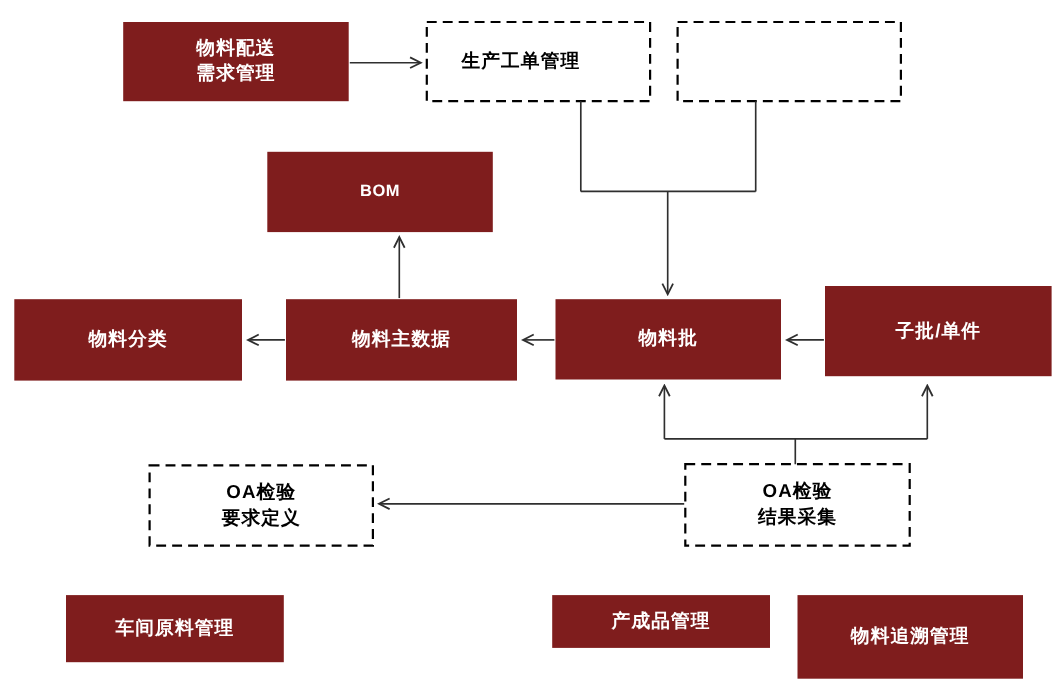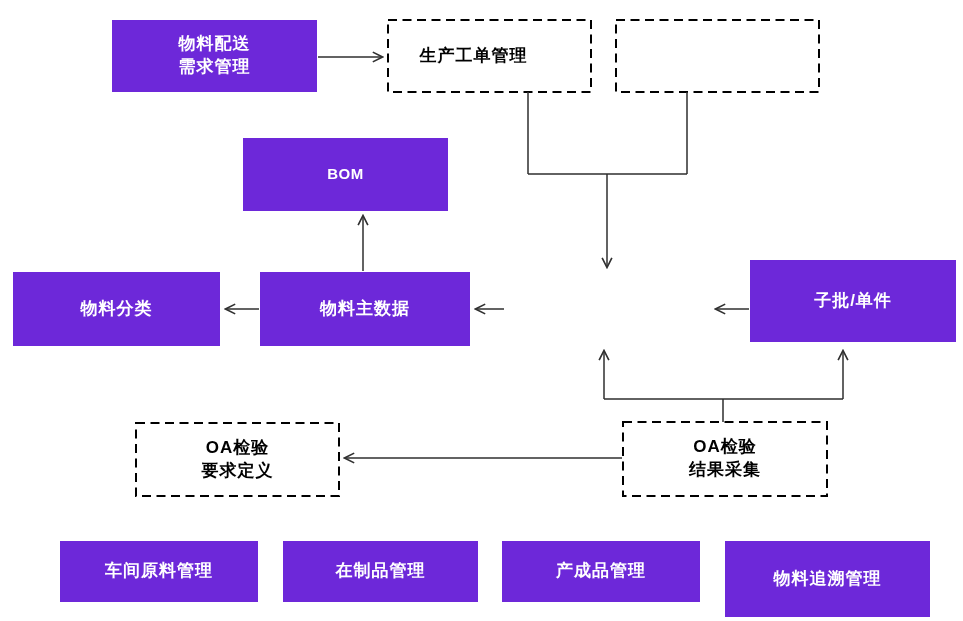--- a/index.html
+++ b/index.html
@@ -17,21 +17,21 @@
     display:flex;align-items:center;justify-content:center;
     text-align:center;
     font-weight:bold;
     font-size:17px;
     line-height:1.35;
     white-space:pre-line;
     box-sizing:border-box;
     letter-spacing:1px;
   }
   .solid{
-    background:#6d28d9;
+    background:#7f1d1d;
     color:#ffffff;
   }
   .dashed{
     background:transparent; 
     color:#000000;
   }
   .big{font-size:15px;letter-spacing:0.5px;}
 </style>
 </head>
 <body>
@@ -79,30 +79,30 @@
 
   <div class="node dashed" style="left:372px;top:20px;width:203px;height:72px">生产工单管理</div>
 
 
   <div class="node solid big" style="left:243px;top:138px;width:205px;height:73px">BOM</div>
 
   <div class="node solid" style="left:13px;top:272px;width:207px;height:74px">物料分类</div>
 
   <div class="node solid" style="left:260px;top:272px;width:210px;height:74px">物料主数据</div>
 
+  <div class="node solid" style="left:505px;top:272px;width:205px;height:73px">物料批</div>
 
   <div class="node solid" style="left:750px;top:260px;width:206px;height:82px">子批/单件</div>
 
   <div class="node dashed" style="left:136px;top:423px;width:203px;height:73px">OA检验
 要求定义</div>
 
   <div class="node dashed" style="left:623px;top:422px;width:204px;height:74px">OA检验
 结果采集</div>
 
   <div class="node solid" style="left:60px;top:541px;width:198px;height:61px">车间原料管理</div>
 
-  <div class="node solid" style="left:283px;top:541px;width:195px;height:61px">在制品管理</div>
 
-  <div class="node solid" style="left:502px;top:541px;width:198px;height:61px">产成品管理</div>
+  <div class="node solid" style="left:502px;top:541px;width:198px;height:48px">产成品管理</div>
 
   <div class="node solid" style="left:725px;top:541px;width:205px;height:76px">物料追溯管理</div>
 
 </div>
 
 </body></html>

